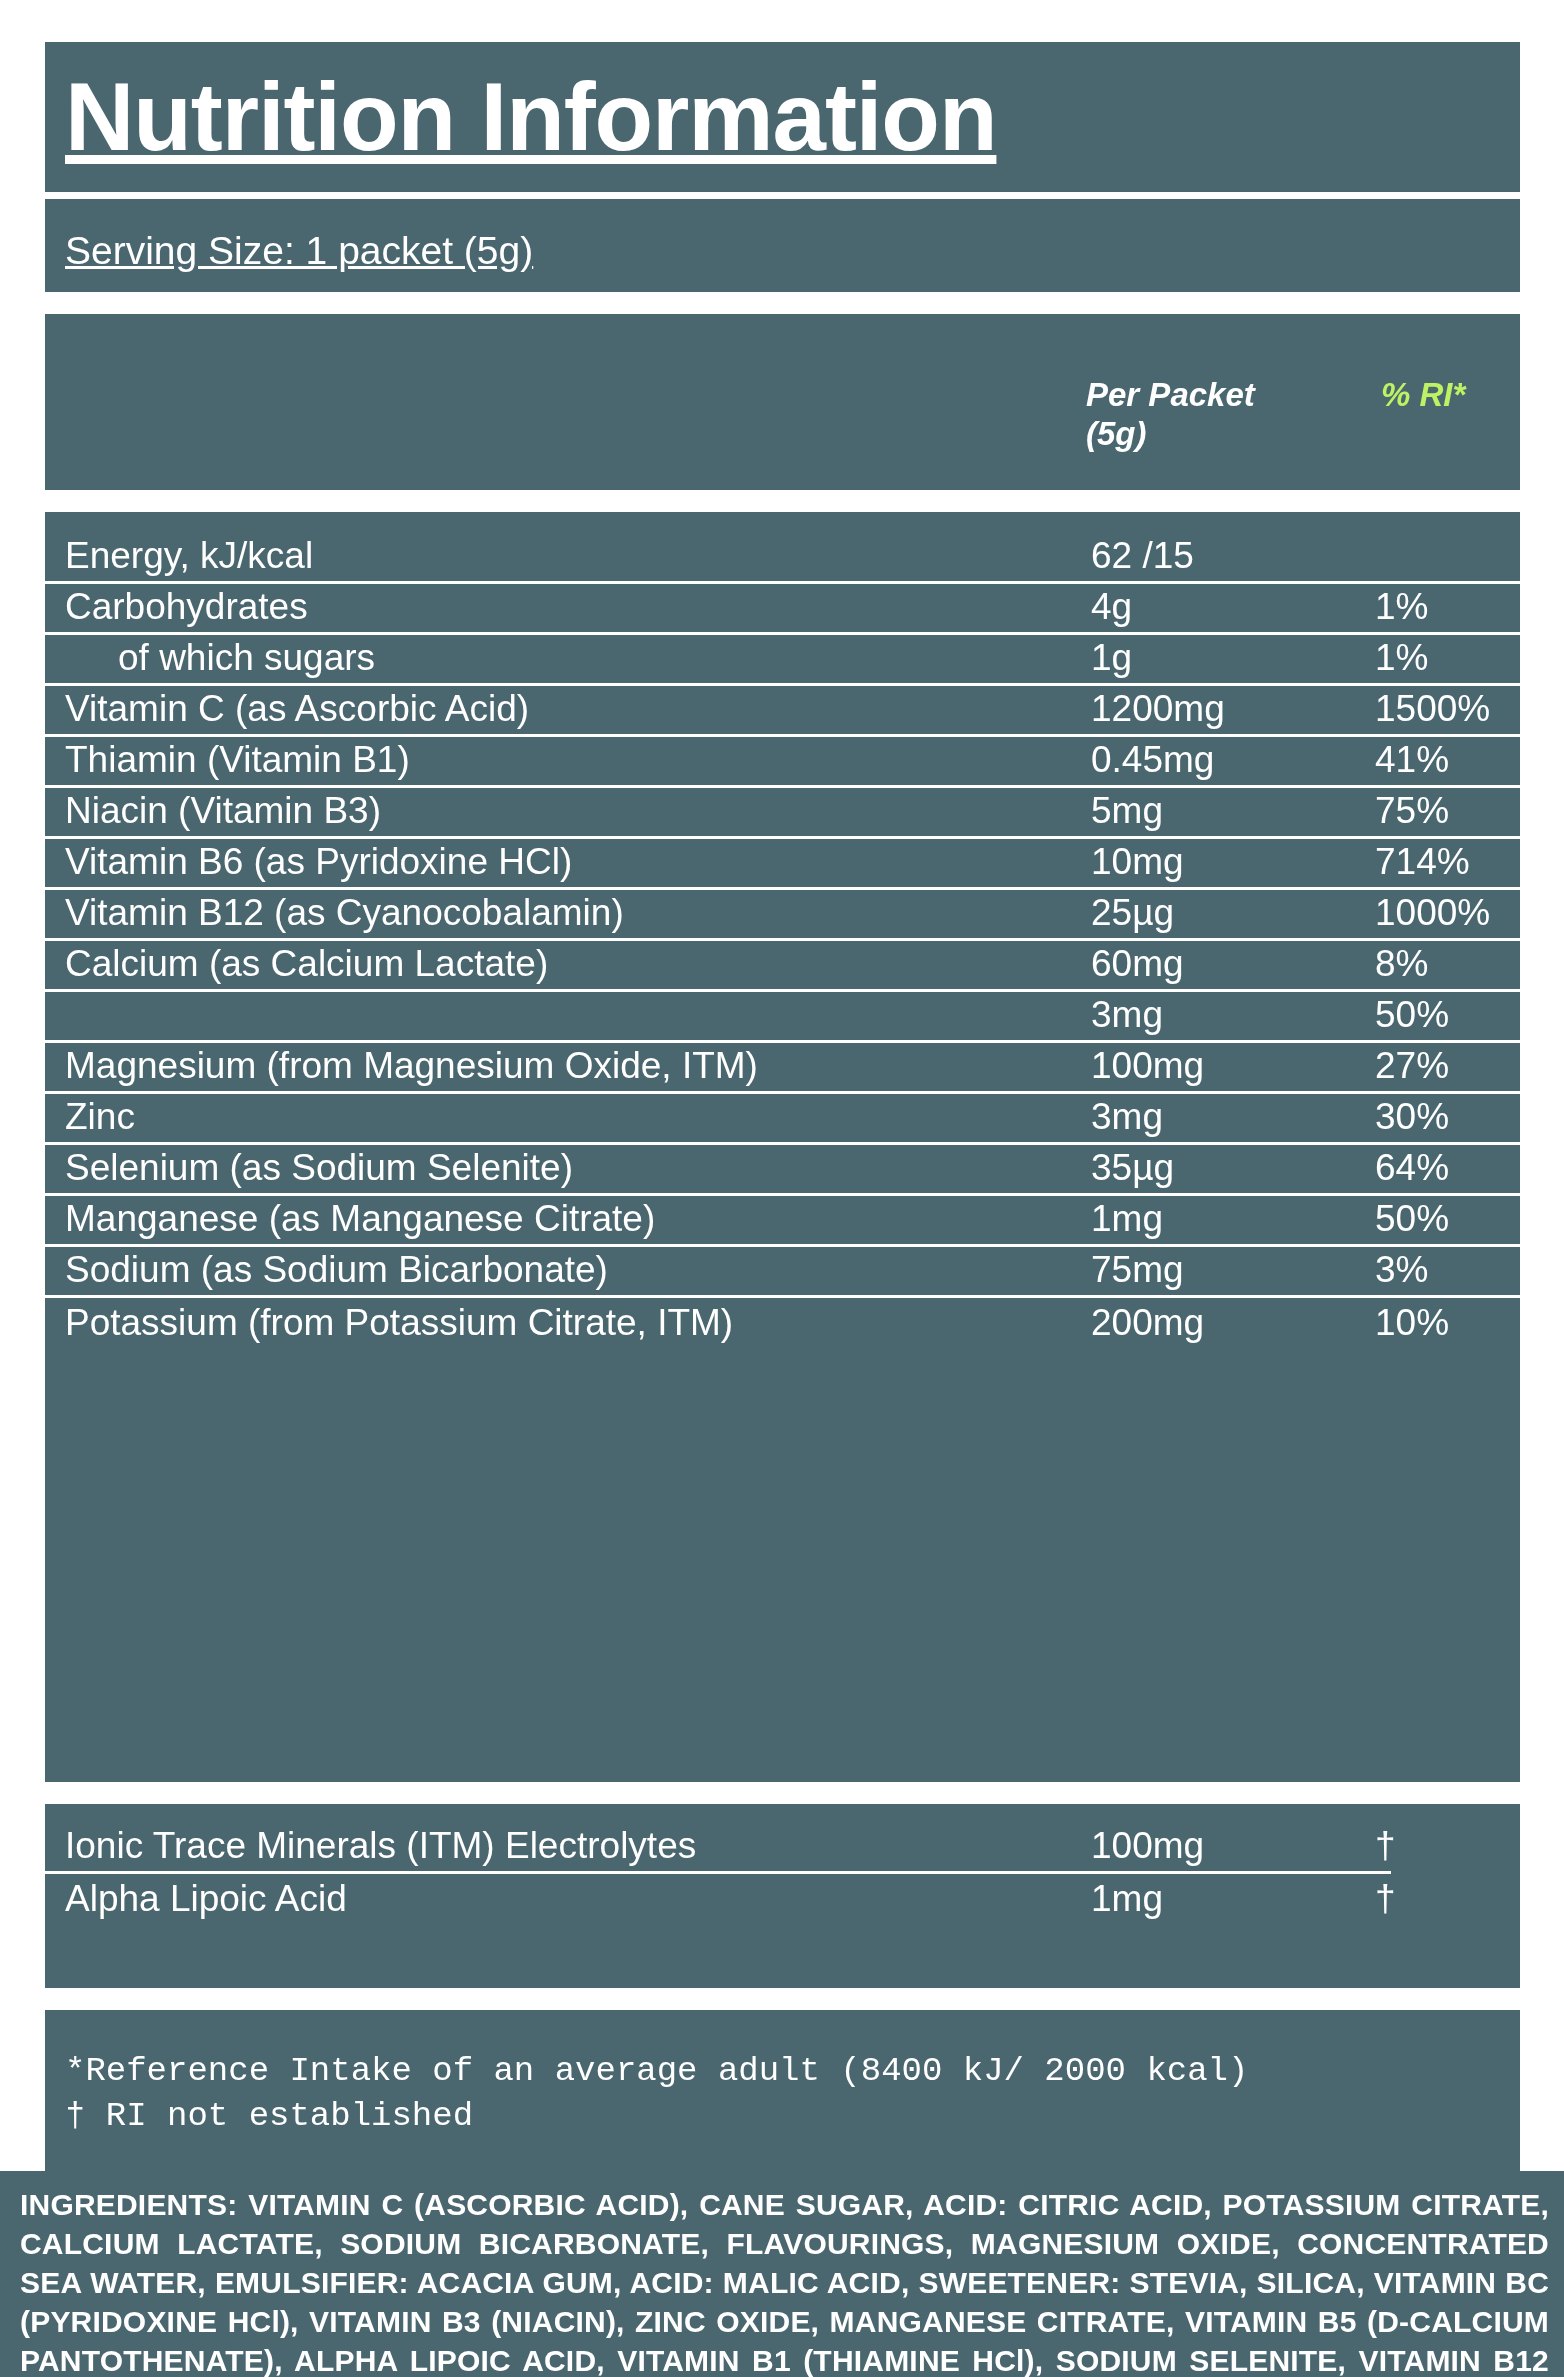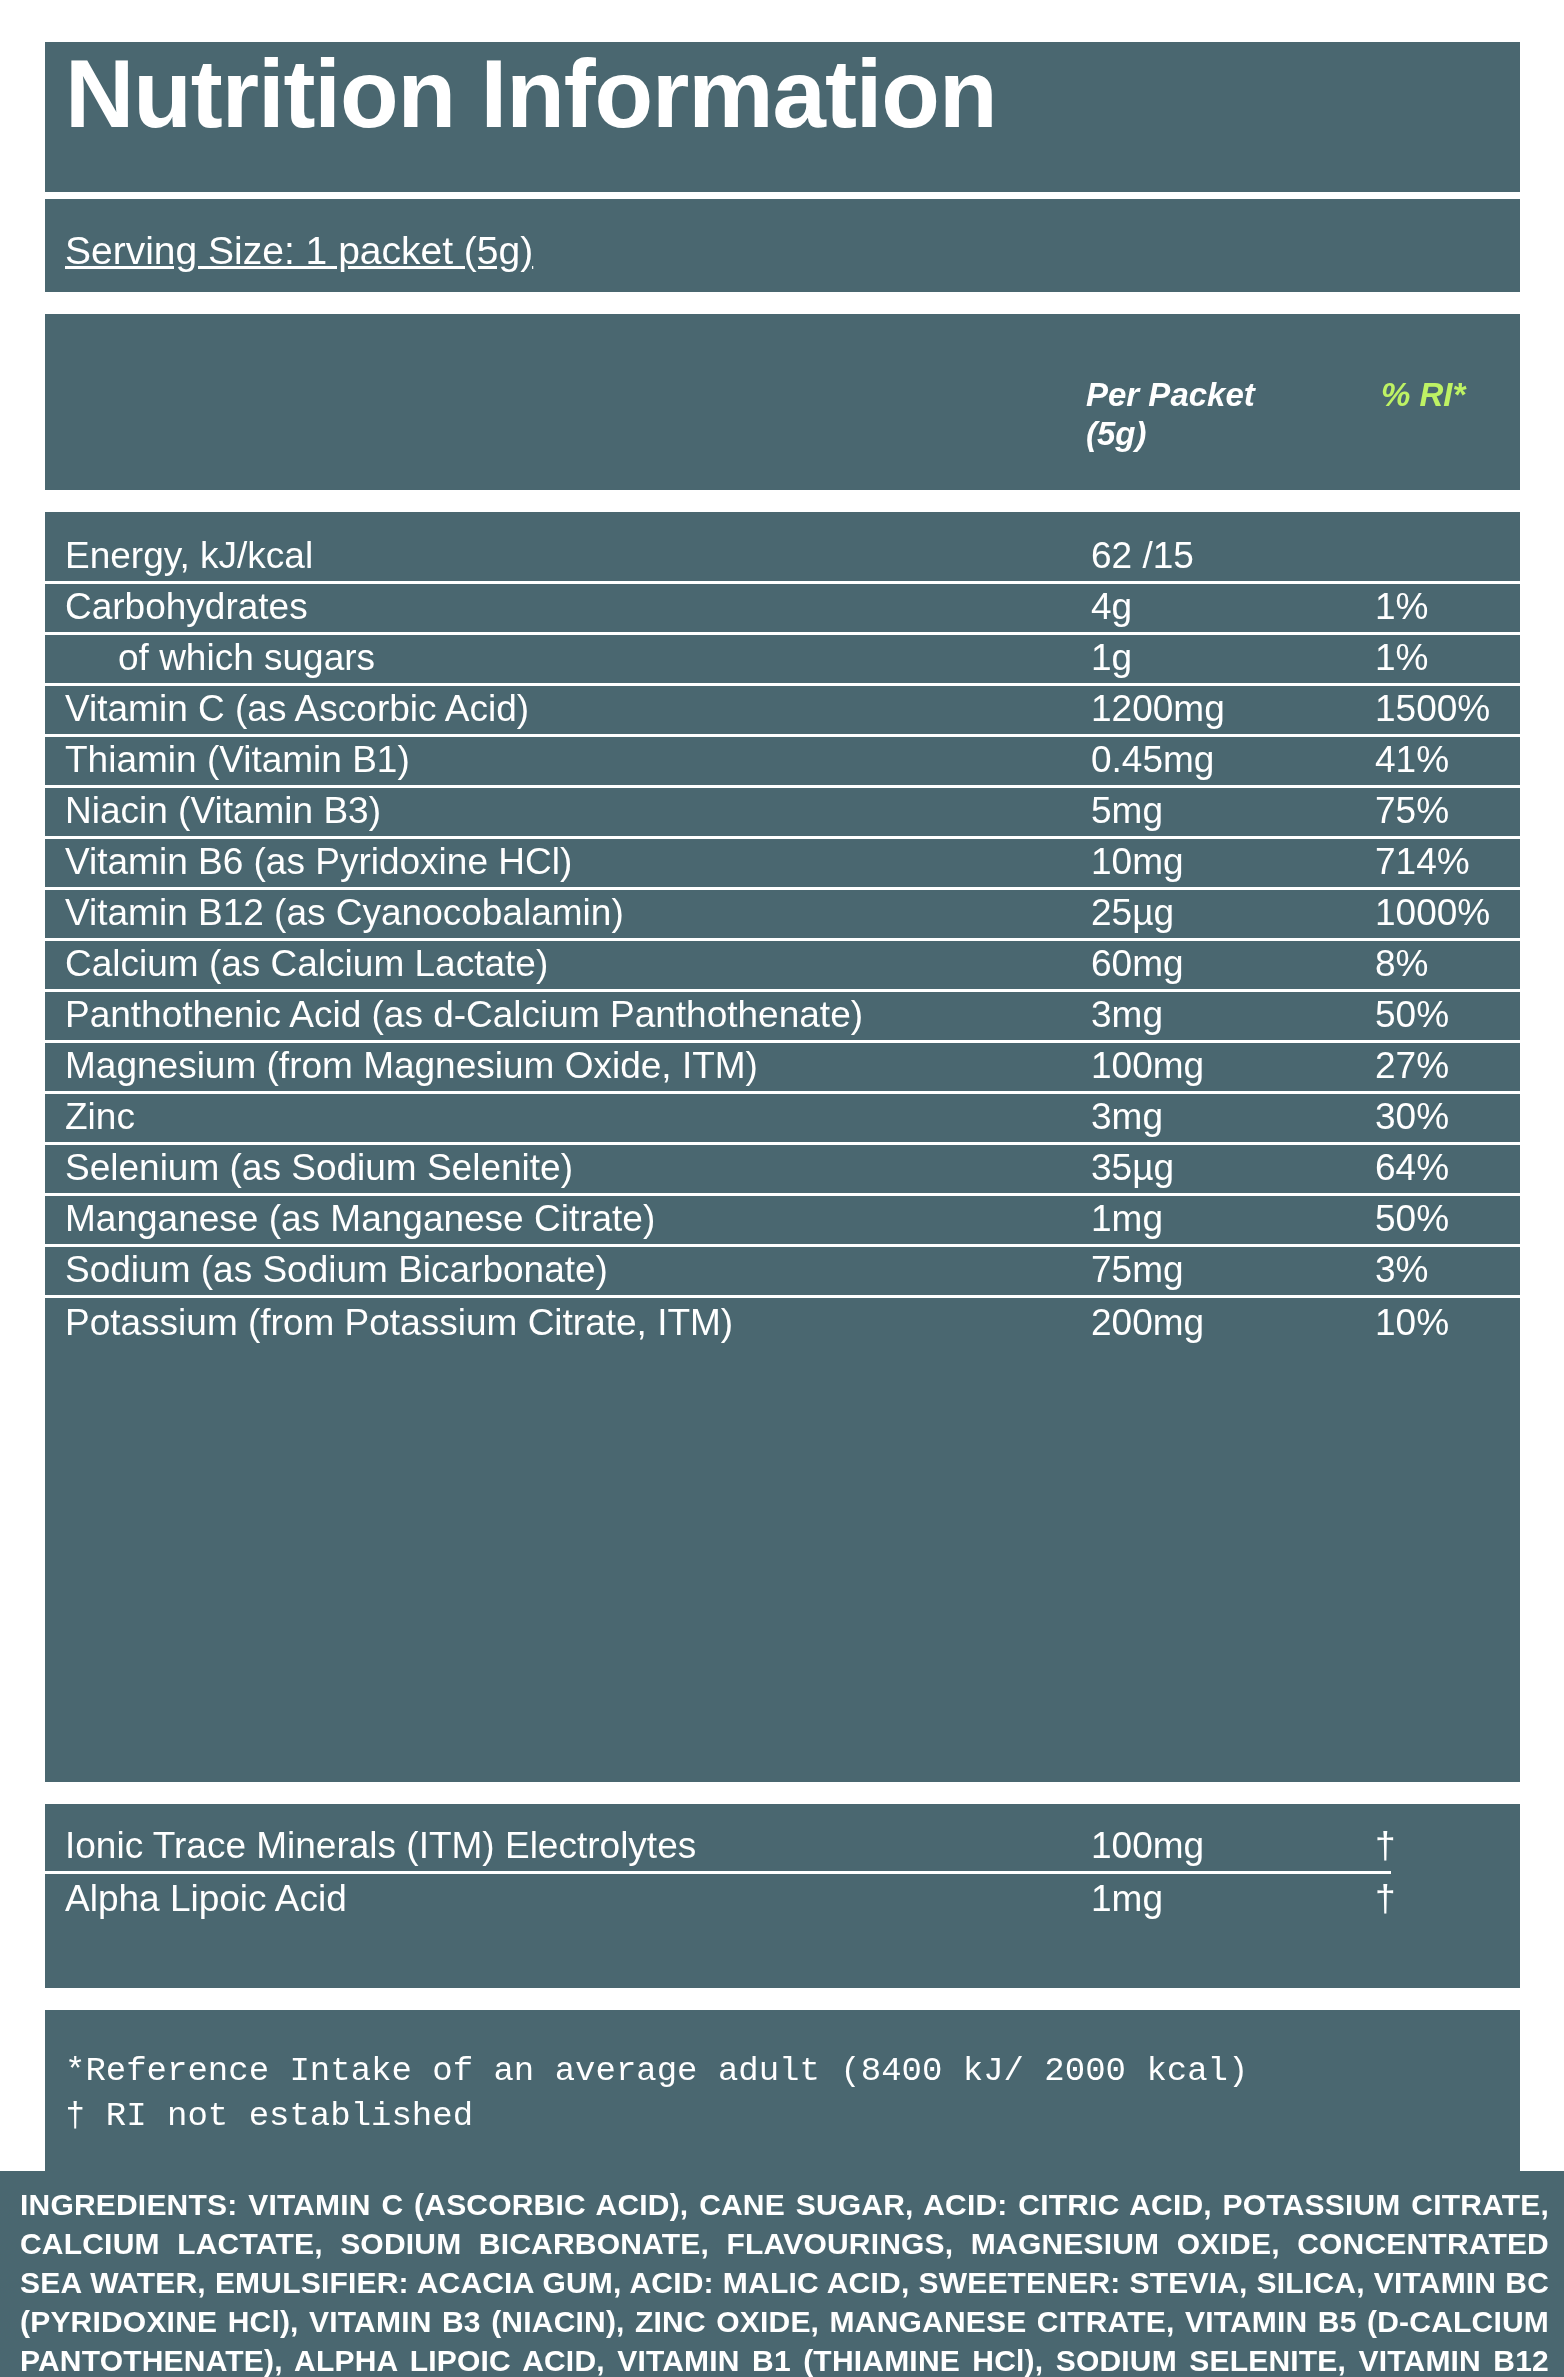--- a/index.html
+++ b/index.html
@@ -27,27 +27,28 @@
     width: 1475px;
     height: 2129px;
     background: #4a6770;
     padding: 0;
   }
 
   
   .title {
     position: absolute;
     left: 20px;
-    top: 4px;
+    top: 27px;
     font-size: 96px;
     font-weight: 700;
     color: #ffffff;
     letter-spacing: -1.1px;
     line-height: 1;
     white-space: nowrap;
+    text-decoration: underline;
   }
 
   
   .rule-thick {
     position: absolute;
     left: 0px;
     width: 1475px;
     height: 7px;
     background: #ffffff;
   }
@@ -249,21 +250,20 @@
           <div class="nm">Vitamin B12 (as Cyanocobalamin)</div>
           <div class="amt">25µg</div>
           <div class="ri">1000%</div>
         </div>
         <div class="row">
           <div class="nm">Calcium (as Calcium Lactate)</div>
           <div class="amt">60mg</div>
           <div class="ri">8%</div>
         </div>
         <div class="row">
-          <div class="nm">Panthothenic Acid (as d-Calcium Panthothenate)</div>
           <div class="amt">3mg</div>
           <div class="ri">50%</div>
         </div>
         <div class="row">
           <div class="nm">Magnesium (from Magnesium Oxide, ITM)</div>
           <div class="amt">100mg</div>
           <div class="ri">27%</div>
         </div>
         <div class="row">
           <div class="nm">Zinc</div>

